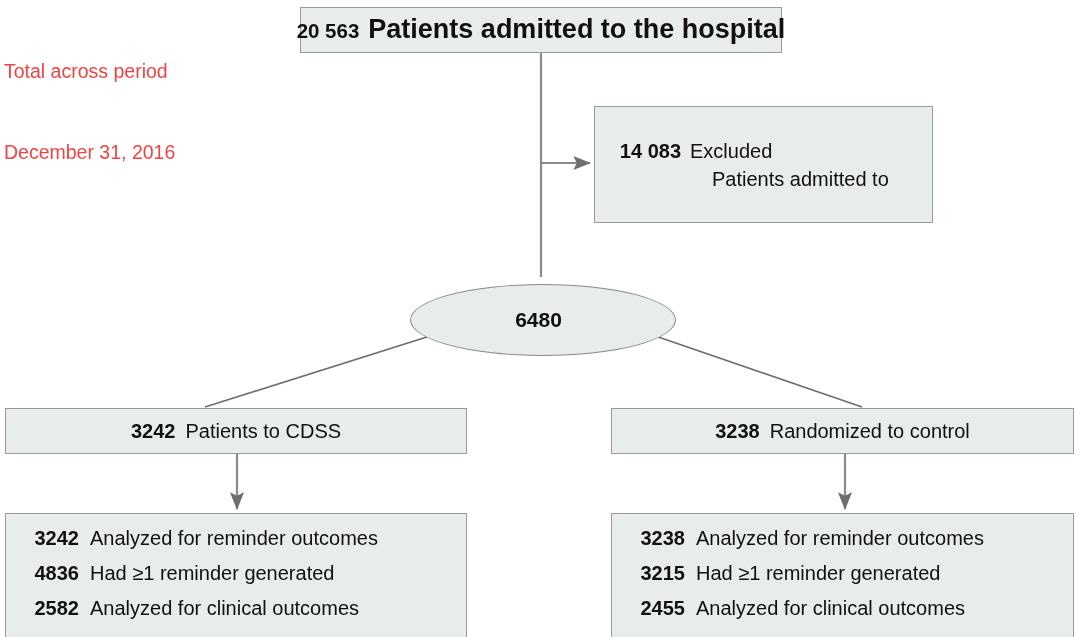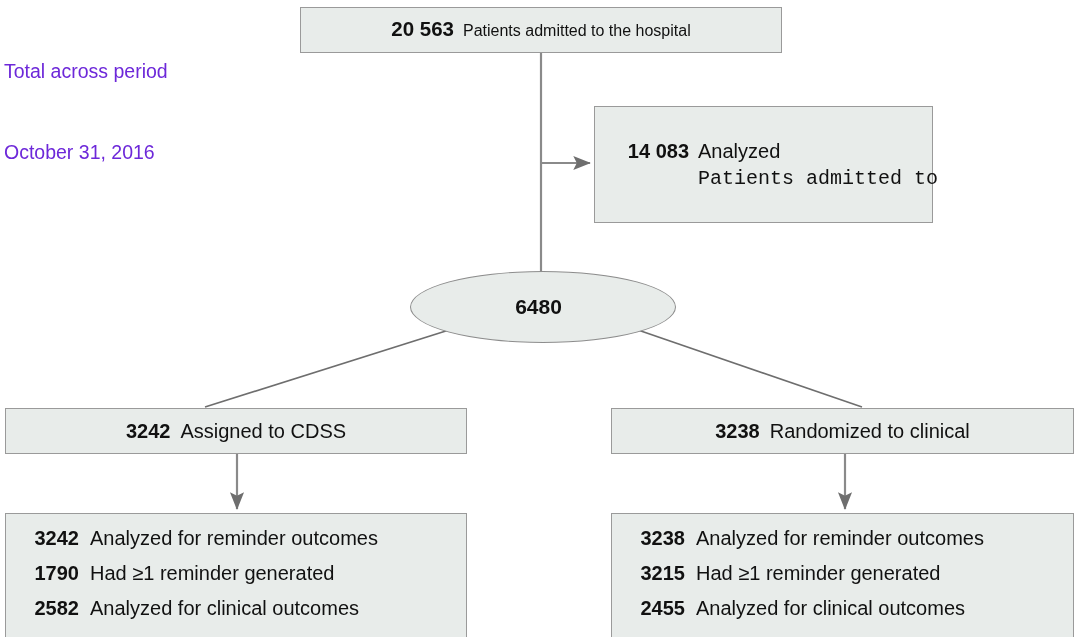--- a/index.html
+++ b/index.html
@@ -29,21 +29,21 @@
     pointer-events: none;
   }
 
   
   .caption {
     position: absolute;
     left: 4px;
     top: 4px;
     font-size: 19.5px;
     line-height: 27px;
-    color: #6d28d9;
+    color: #ef4444;
     white-space: pre;
   }
 
   
   .node {
     position: absolute;
     box-sizing: border-box;
     background: #e8ecea;
     border: 1.6px solid #9a9a9a;
     z-index: 2;
@@ -78,47 +78,46 @@
 
   
   #box-admitted {
     left: 300px;
     top: 7px;
     width: 482px;
     height: 46px;
   }
   #box-admitted .node-inner { align-items: center; }
   #box-admitted .row .num { margin-right: 9px; font-size: 20.5px; }
-  #box-admitted .row .lbl { font-size: 16px; }
+  #box-admitted .row .lbl { font-size: 27px; font-weight: bold; }
 
   
   #box-excluded {
     left: 594px;
     top: 106px;
     width: 339px;
     height: 117px;
   }
   #box-excluded .node-inner {
-    padding-left: 20px;
+    padding-left: 12px;
     justify-content: center;
   }
   #box-excluded .num {
     width: 74px;
     margin-right: 9px;
   }
   #box-excluded .hang {
-    margin-left: 83px;
-    font-family: Liberation Mono, monospace;
+    margin-left: 105px;
   }
 
   
   #node-randomized {
     position: absolute;
     left: 410px;
-    top: 271px;
+    top: 284px;
     width: 266px;
     height: 72px;
     border-radius: 50%;
     background: #e8ecea;
     border: 1.6px solid #8d8d8d;
     display: flex;
     align-items: center;
     justify-content: center;
     box-sizing: border-box;
     z-index: 2;
@@ -171,76 +170,76 @@
 
     <line x1="449" y1="330" x2="205" y2="407" stroke="#6e6e6e" stroke-width="1.6"></line>
     <line x1="638" y1="330" x2="862" y2="407" stroke="#6e6e6e" stroke-width="1.6"></line>
 
     <line x1="237" y1="454" x2="237" y2="509" stroke="#8a8a8a" stroke-width="2.2" marker-end="url(#arrowhead)"></line>
     <line x1="845" y1="454" x2="845" y2="509" stroke="#8a8a8a" stroke-width="2.2" marker-end="url(#arrowhead)"></line>
   </svg>
 
   <div class="caption">
     <div>Total across period</div>
-    <div>October 31, 2016</div>
+    <div>December 31, 2016</div>
   </div>
 
   <div class="node" id="box-admitted">
     <div class="node-inner">
       <div class="row">
         <span class="num">20 563</span>
         <span class="lbl">Patients admitted to the hospital</span>
       </div>
     </div>
   </div>
 
   <div class="node" id="box-excluded">
     <div class="node-inner">
       <div class="row">
         <span class="num">14 083</span>
-        <span class="lbl">Analyzed</span>
+        <span class="lbl">Excluded</span>
       </div>
       <div class="row hang">
         <span class="sub">Patients admitted to</span>
       </div>
     </div>
   </div>
 
   <div id="node-randomized">
     <div class="row">
       <span class="num">6480</span>
     </div>
   </div>
 
   <div class="node assign" id="box-assign-cdss">
     <div class="node-inner">
       <div class="row">
         <span class="num">3242</span>
-        <span class="lbl">Assigned to CDSS</span>
+        <span class="lbl">Patients to CDSS</span>
       </div>
     </div>
   </div>
 
   <div class="node assign" id="box-assign-control">
     <div class="node-inner">
       <div class="row">
         <span class="num">3238</span>
-        <span class="lbl">Randomized to clinical</span>
+        <span class="lbl">Randomized to control</span>
       </div>
     </div>
   </div>
 
   <div class="node outcome" id="box-outcome-cdss">
     <div class="node-inner">
       <div class="row">
         <span class="num">3242</span>
         <span class="lbl">Analyzed for reminder outcomes</span>
       </div>
       <div class="row">
-        <span class="num">1790</span>
+        <span class="num">4836</span>
         <span class="lbl">Had ≥1 reminder generated</span>
       </div>
       <div class="row">
         <span class="num">2582</span>
         <span class="lbl">Analyzed for clinical outcomes</span>
       </div>
     </div>
   </div>
 
   <div class="node outcome" id="box-outcome-control">

